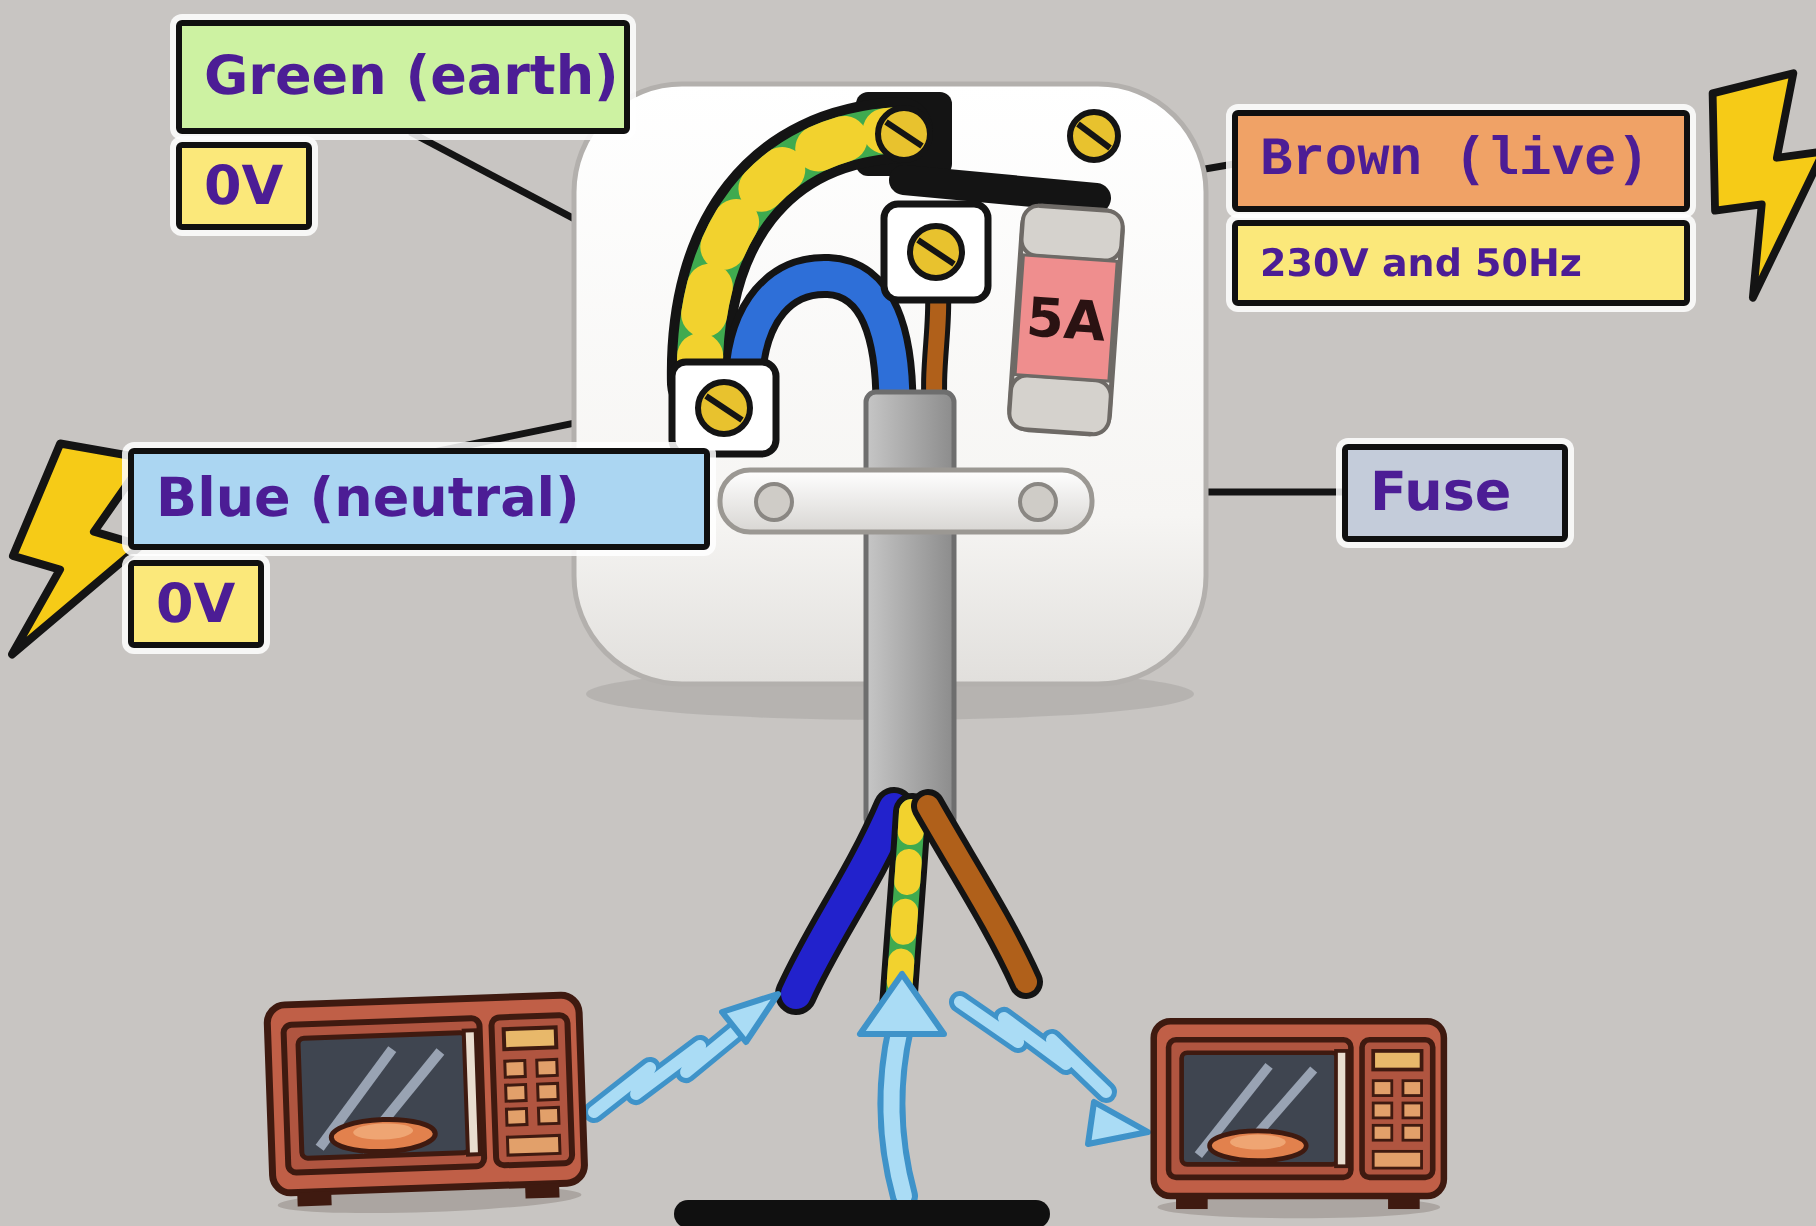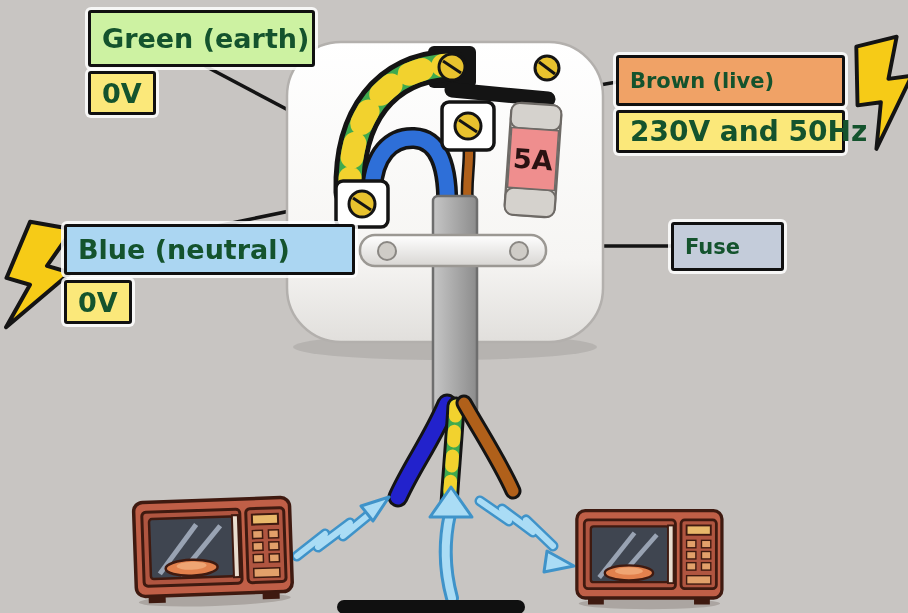--- a/index.html
+++ b/index.html
@@ -7,31 +7,31 @@
     position:relative; width:908px; height:613px;
     background:#c8c5c2; overflow:hidden;
     font-family:"DejaVu Sans", sans-serif;
   }
   svg.layer { position:absolute; left:0; top:0; width:908px; height:613px; }
   svg text { font-family:"DejaVu Sans", sans-serif; }
   .label {
     position:absolute; box-sizing:border-box;
     display:flex; align-items:center;
     border:3px solid #101010; border-radius:3px;
-    font-weight:bold; color:#14532d;
+    font-weight:bold; color:#4c1d95;
     padding:0 11px; white-space:nowrap;
     box-shadow:0 0 0 3px rgba(255,255,255,0.85);
   }
   .box-earth   { left:88px;  top:10px;  width:227px; height:57px; background:#cdf2a2; font-size:27px; }
   .volt-earth  { left:88px;  top:71px;  height:44px; background:#fbe87a; font-size:27px; }
-  .box-live    { left:616px; top:55px;  width:229px; height:51px; background:#f0a266; font-size:21px; }
-  .volt-live   { left:616px; top:110px; width:229px; height:43px; background:#fbe87a; font-size:28px; }
+  .box-live    { left:616px; top:55px;  width:229px; height:51px; background:#f0a266; font-size:27px;font-family:Liberation Mono, monospace; }
+  .volt-live   { left:616px; top:110px; width:229px; height:43px; background:#fbe87a; font-size:19px; }
   .box-neutral { left:64px;  top:224px; width:291px; height:51px; background:#abd6f2; font-size:27px; }
   .volt-neutral{ left:64px;  top:280px; height:44px; background:#fbe87a; font-size:27px; }
-  .box-fuse    { left:671px; top:222px; width:113px; height:49px; background:#c4ccda; font-size:21px; }
+  .box-fuse    { left:671px; top:222px; width:113px; height:49px; background:#c4ccda; font-size:27px; }
 </style>
 </head>
 <body>
 
 <div class="canvas">
 
   <svg class="layer" viewBox="0 0 908 613" aria-hidden="true">
     <defs>
       <linearGradient id="plugGrad" x1="0" y1="0" x2="0" y2="1">
         <stop offset="0" stop-color="#ffffff"></stop>

